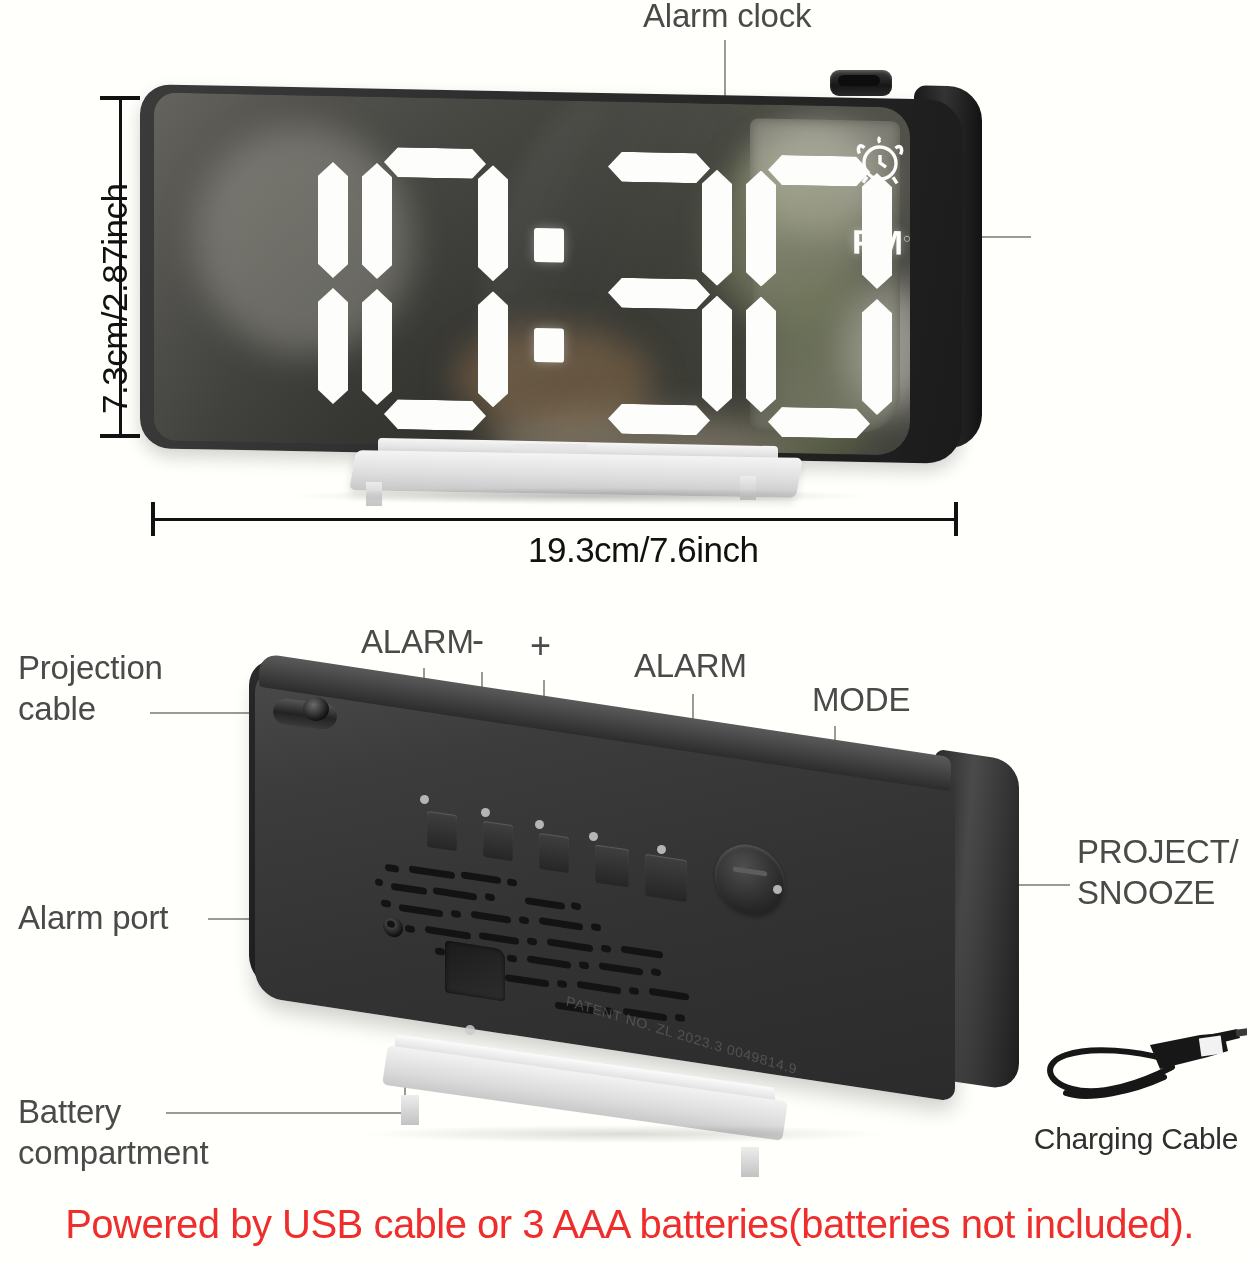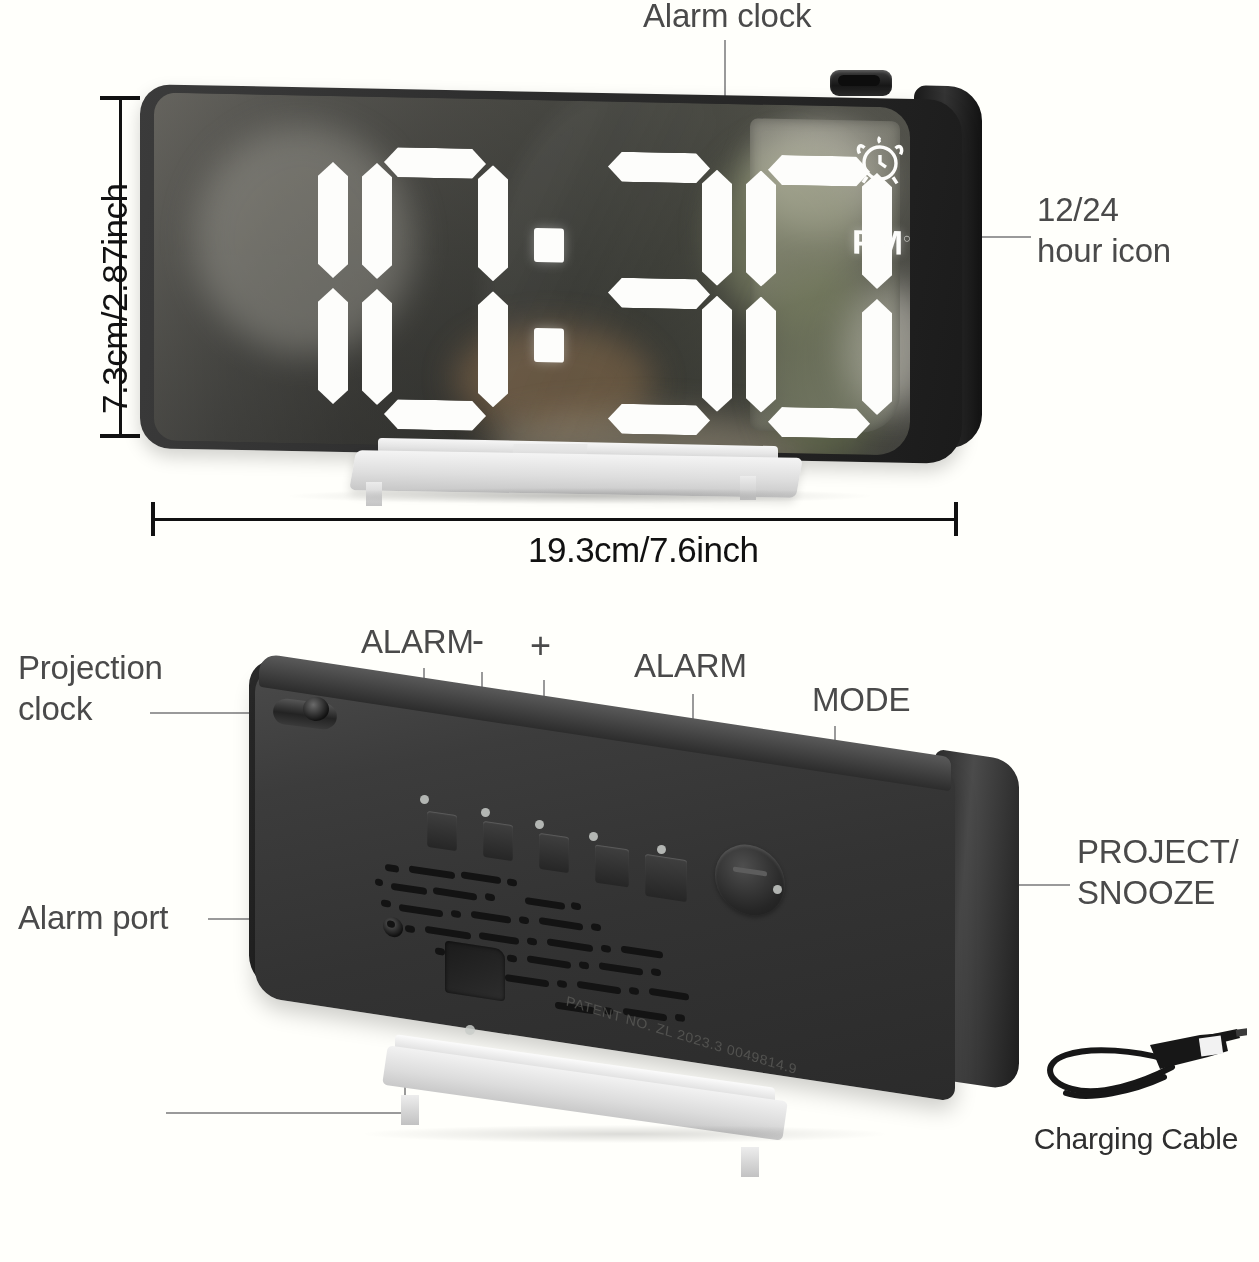--- a/index.html
+++ b/index.html
@@ -331,22 +331,20 @@
   }
 </style>
 </head>
 <body>
 
 <div class="stage">
 
   <div class="callout abs" style="left:643px; top:-4px;">Alarm clock</div>
   <div class="leader v" style="left:724px; top:40px; height:56px;"></div>
 
-  <div class="callout abs" style="left:1037px; top:190px;">12/24
-hour icon</div>
   <div class="leader h" style="left:953px; top:236px; width:78px;"></div>
 
   <div>
     <div class="dim-line v abs" style="left:119px; top:98px; height:340px;"></div>
     <div class="dim-cap abs" style="left:100px; top:96px; width:40px; height:4px;"></div>
     <div class="dim-cap abs" style="left:100px; top:434px; width:40px; height:4px;"></div>
     <div class="dim-text vert" style="left:95px; top:414px;">7.3cm/2.87inch</div>
   </div>
 
   <div>
@@ -452,26 +450,28 @@
   <div class="callout abs" style="left:530px; top:624px; font-size:36px;">+</div>
   <div class="leader v" style="left:543px; top:680px; height:140px;"></div>
 
   <div class="callout abs" style="left:634px; top:646px;">ALARM</div>
   <div class="leader v" style="left:692px; top:694px; height:134px;"></div>
 
   <div class="callout abs" style="left:812px; top:680px;">MODE</div>
   <div class="leader v" style="left:834px; top:726px; height:108px;"></div>
 
   <div class="callout abs" style="left:18px; top:648px;">Projection
-clock</div>
+cable</div>
   <div class="leader h" style="left:150px; top:712px; width:124px;"></div>
 
   <div class="callout abs" style="left:18px; top:898px;">Alarm port</div>
   <div class="leader h" style="left:208px; top:918px; width:172px;"></div>
 
+  <div class="callout abs" style="left:18px; top:1092px;">Battery
+compartment</div>
   <div class="leader h" style="left:166px; top:1112px; width:240px;"></div>
   <div class="leader v" style="left:404px; top:1040px; height:74px;"></div>
 
   <div class="callout abs" style="left:1077px; top:832px;">PROJECT/
 SNOOZE</div>
   <div class="leader h" style="left:1008px; top:884px; width:62px;"></div>
 
   <div class="abs" id="clock-back-view">
 
     <div class="back-rim"></div>
@@ -574,14 +574,15 @@
       <path d="M186 30 L215 24 L218 33 L190 40 Z"></path>
     </g>
     <rect x="178" y="32" width="22" height="18" fill="#f2f2f2" transform="rotate(-8 189 41)"></rect>
     <rect x="214" y="24" width="12" height="7" fill="#3a3a3a" transform="rotate(-8 220 27)"></rect>
   </svg>
 
   <div class="cable-caption">
     <div class="l1">Charging Cable</div>
   </div>
 
+  <div id="bottom-banner">Powered by USB cable or 3 AAA batteries(batteries not included).</div>
 
 </div>
 
 </body></html>

